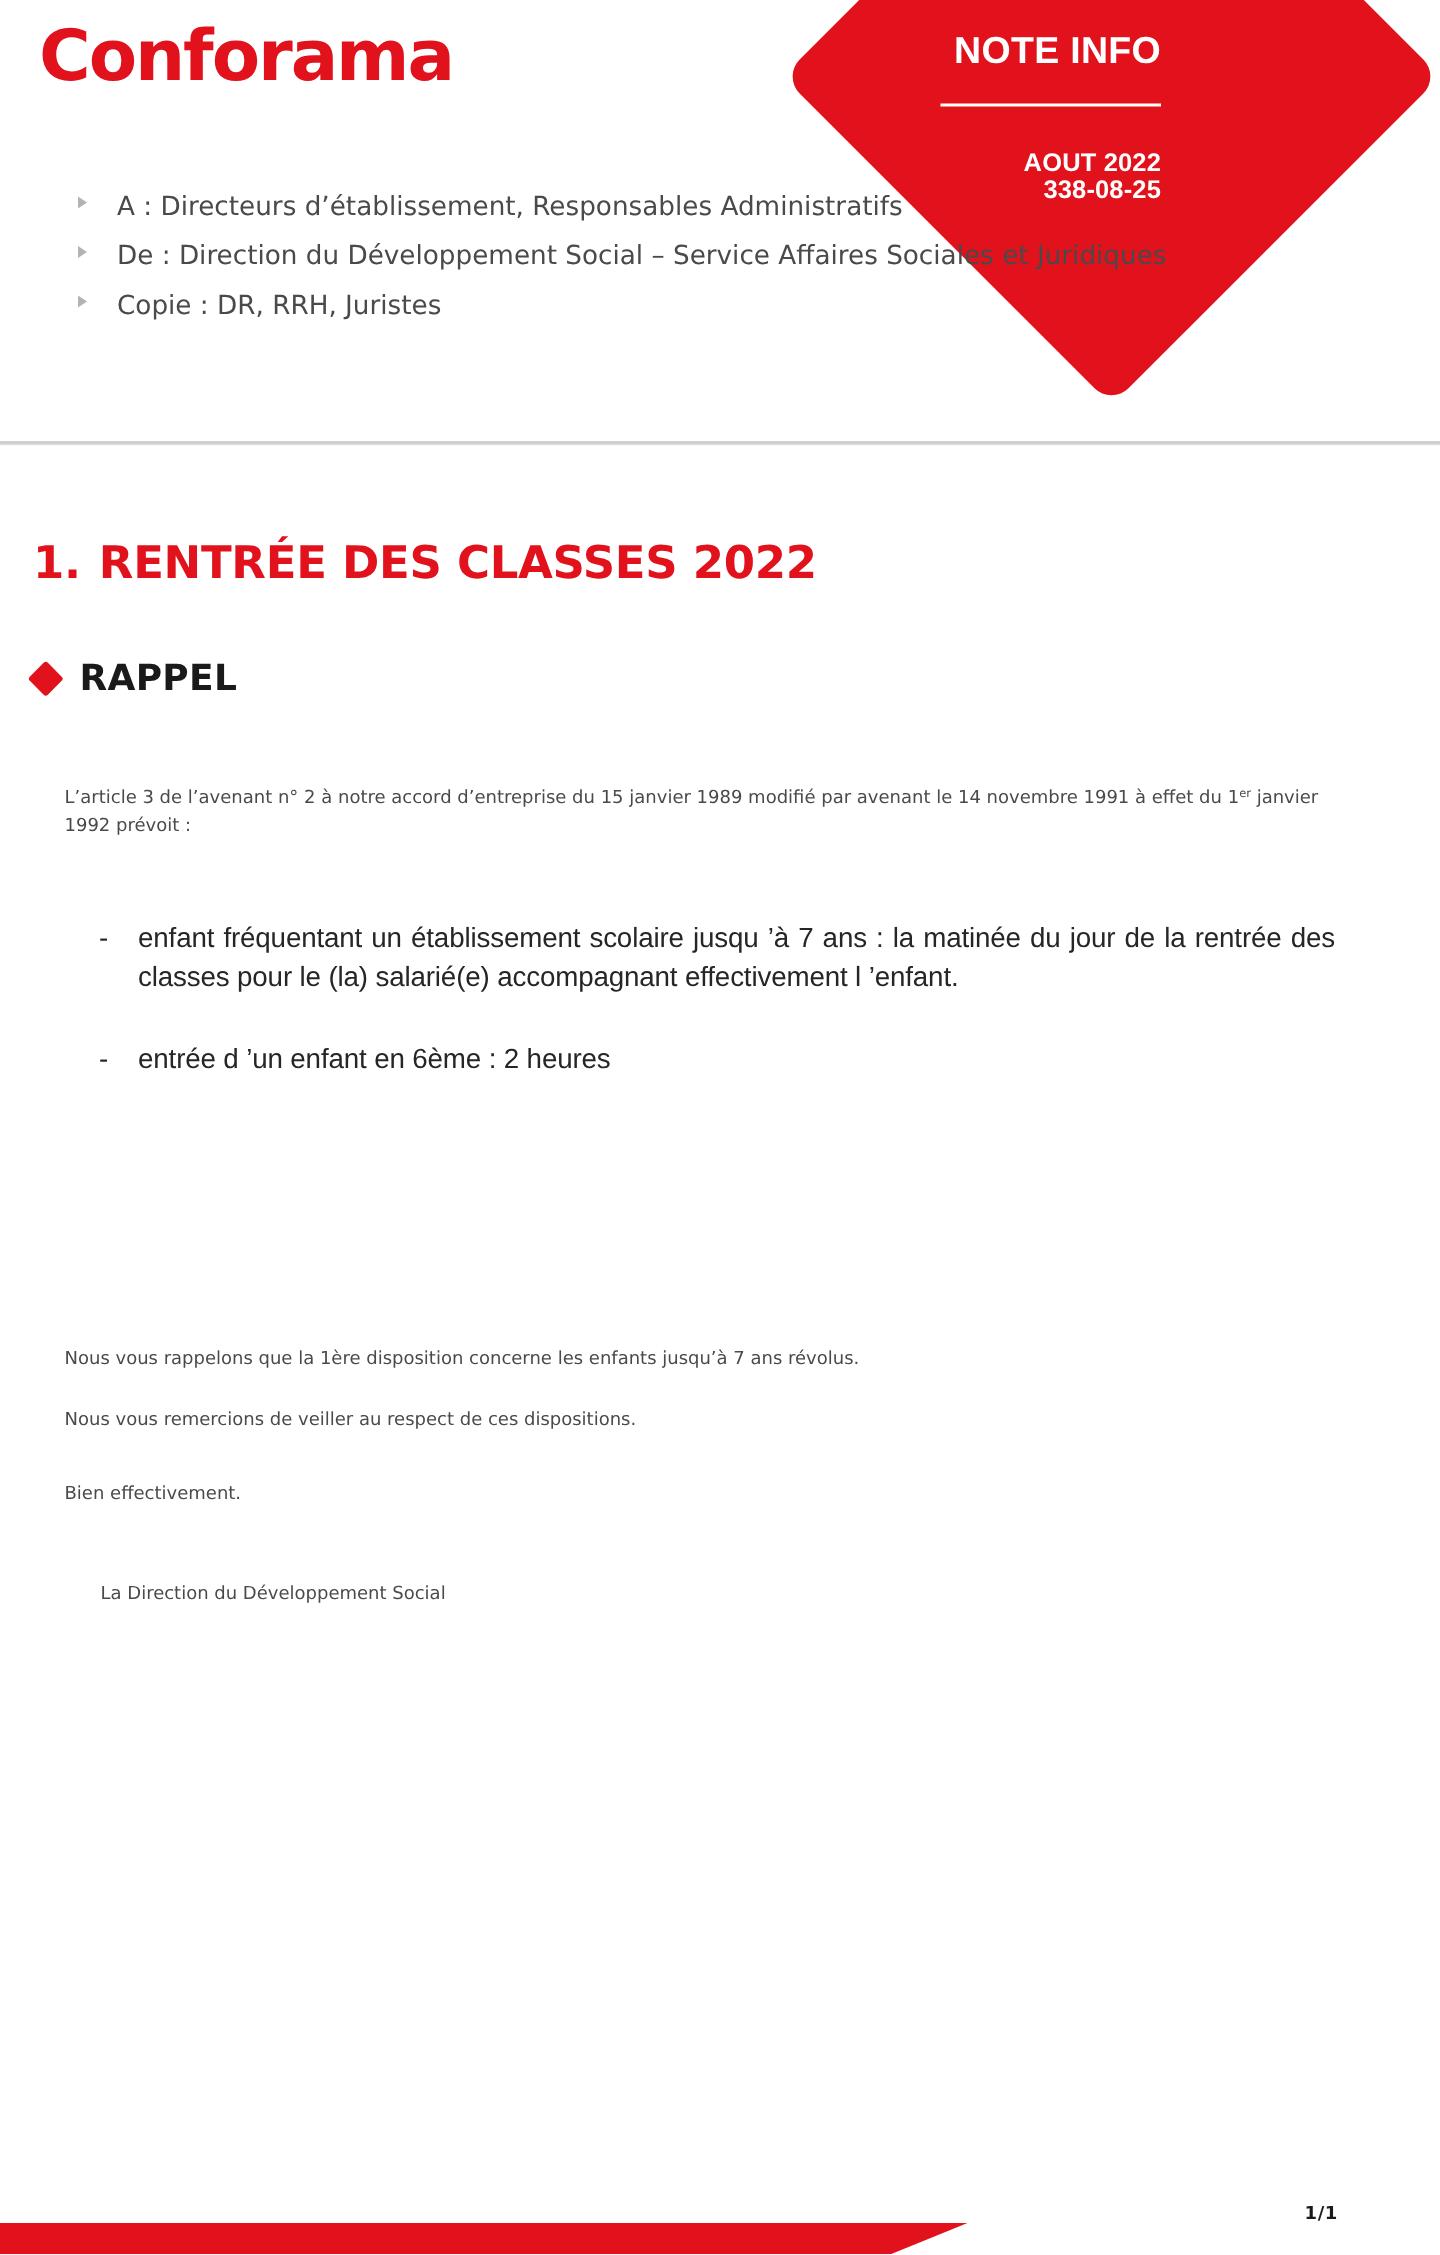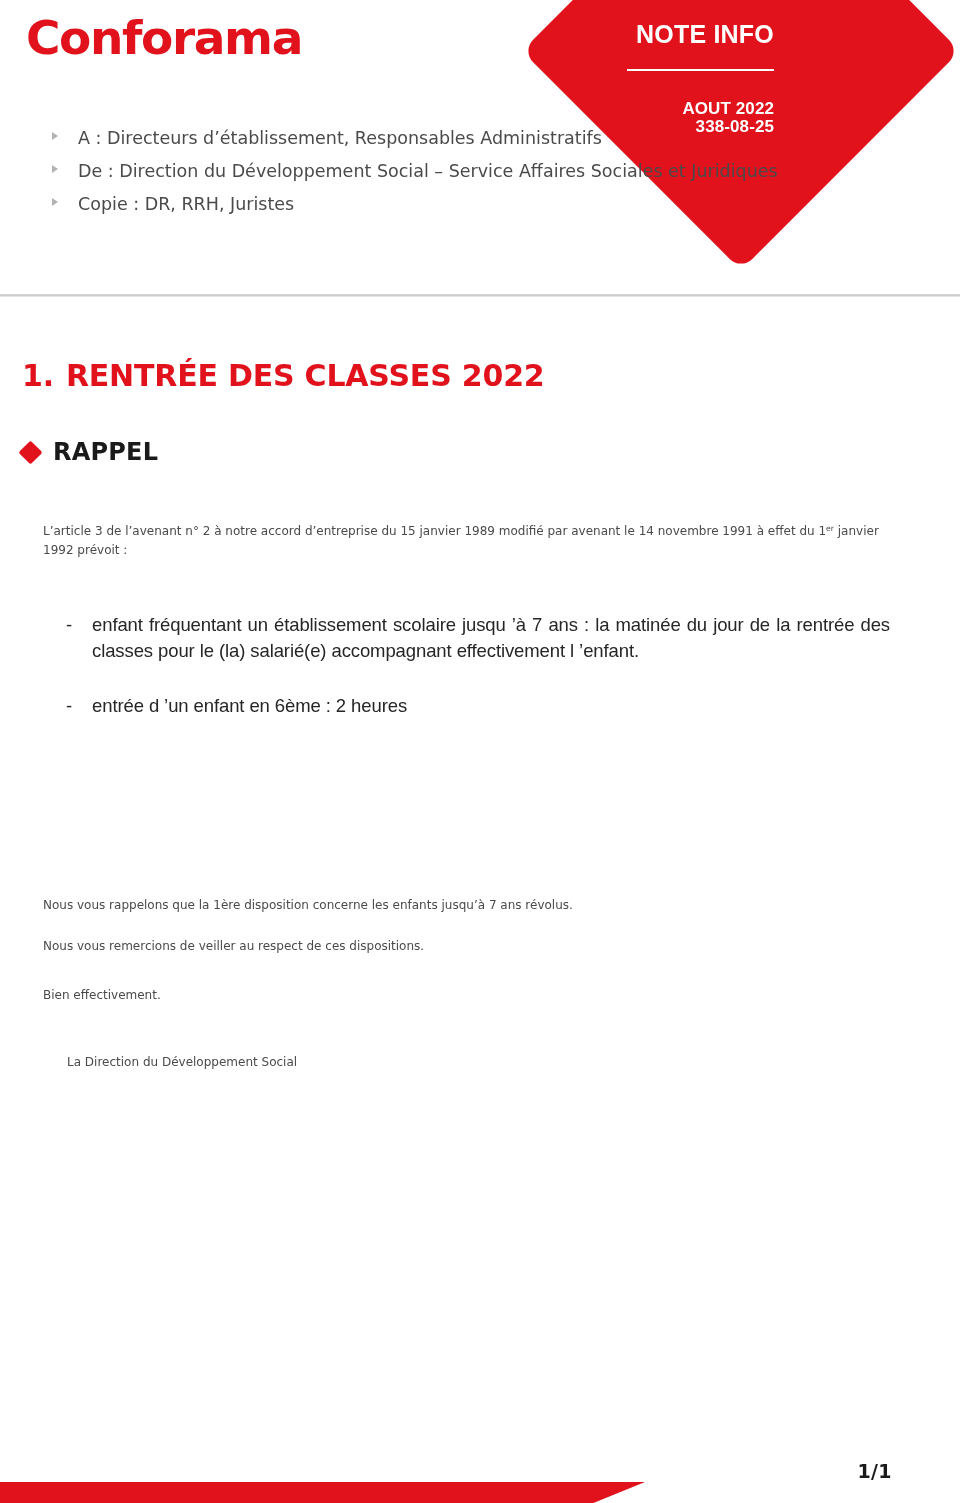--- a/index.html
+++ b/index.html
@@ -260,21 +260,21 @@
     width: 645px;
     height: 21px;
     background: #E1121C;
     clip-path: polygon(0 0, 100% 0, 92% 100%, 0 100%);
   }
   #page-number {
     position: absolute;
     right: 68px;
     bottom: 21px;
     font-family: "DejaVu Sans", sans-serif;
-    font-size: 19px;
+    font-size: 12px;
     font-weight: 700;
     color: #1a1a1a;
     letter-spacing: 0.4px;
     margin-top: 20px;
   }
 </style>
 </head>
 <body>
 
 <div id="header">

